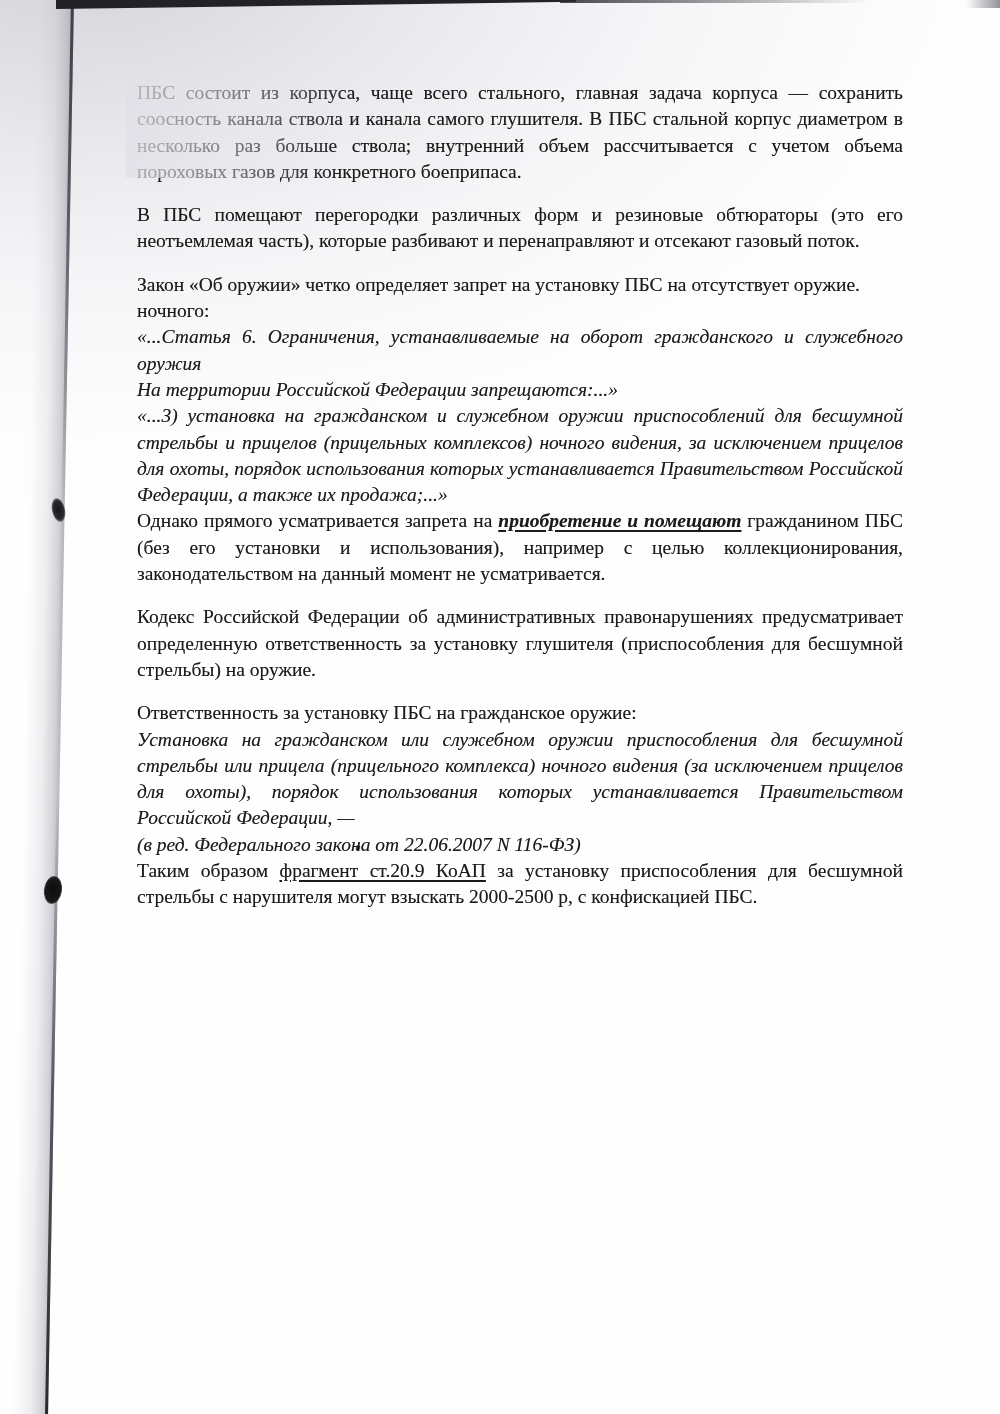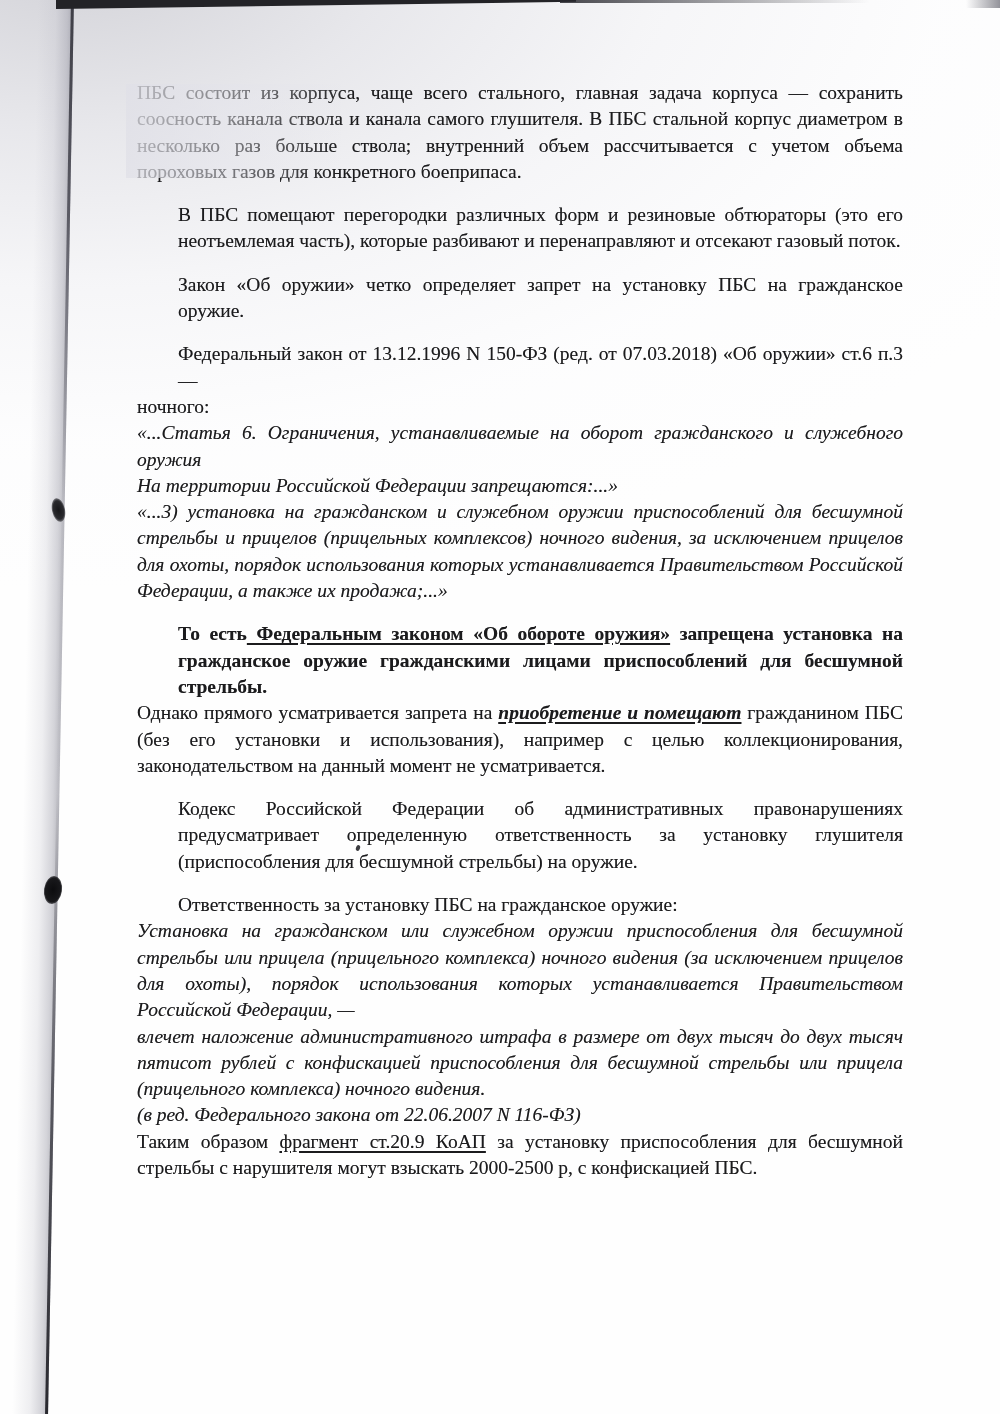--- a/index.html
+++ b/index.html
@@ -88,21 +88,21 @@
   .text-col {
     position: absolute; left: 137px; top: 80px; width: 766px;
     color: #1b1b1d;
     font-size: 19.5px;
     line-height: 26.3px;
     text-align: justify;
     text-shadow: 0 0 0.5px rgba(20,20,20,0.45);
     hyphens: none;
   }
   .text-col p { margin: 0; }
-  .text-col p.gap { margin-top: 17px; margin-left: 41px; }
+  .text-col p.gap { margin-top: 17px; }
   .text-col p.jlast { text-align-last: justify; }
   .b { font-weight: bold; }
   .i { font-style: italic; }
   .u { text-decoration: underline; text-decoration-thickness: 1.6px; text-underline-offset: 3px; }
 </style>
 </head>
 <body>
 
 <div class="scan">
   <div class="page-tint"></div>
@@ -112,29 +112,26 @@
   </div>
   <div class="top-wedge"></div>
   <div class="top-line"></div>
   <div class="corner-tr"></div>
   <div class="blob1"></div>
   <div class="blob2"></div>
   <div class="speck1"></div>
   <div class="text-col">
       <p><span>ПБС состоит из корпуса, чаще всего стального, главная задача корпуса — сохранить соосность канала ствола и канала самого глушителя. В ПБС стальной корпус диаметром в несколько раз больше ствола; внутренний объем рассчитывается с учетом объема пороховых газов для конкретного боеприпаса.</span></p>
       <p class="gap"><span>В ПБС помещают перегородки различных форм и резиновые обтюраторы (это его неотъемлемая часть), которые разбивают и перенаправляют и отсекают газовый поток.</span></p>
-      <p class="gap"><span>Закон «Об оружии» четко определяет запрет на установку ПБС на гражданское оружие.</span></p>
-      <p class="gap jlast"><span>Федеральный закон от 13.12.1996 N 150-ФЗ (ред. от 07.03.2018) «Об оружии» ст.6 п.3 —</span></p>
+      <p class="gap"><span>Закон «Об оружии» четко определяет запрет на установку ПБС на отсутствует оружие.</span></p>
       <p><span>ночного:</span></p>
       <p><span class="i">«...Статья 6. Ограничения, устанавливаемые на оборот гражданского и служебного оружия</span></p>
       <p><span class="i">На территории Российской Федерации запрещаются:...»</span></p>
       <p><span class="i">«...3) установка на гражданском и служебном оружии приспособлений для бесшумной стрельбы и прицелов (прицельных комплексов) ночного видения, за исключением прицелов для охоты, порядок использования которых устанавливается Правительством Российской Федерации, а также их продажа;...»</span></p>
-      <p class="gap"><span class="b">То есть</span><span class="b u"> Федеральным законом «Об обороте оружия»</span><span class="b"> запрещена установка на гражданское оружие гражданскими лицами приспособлений для бесшумной стрельбы.</span></p>
       <p><span>Однако прямого усматривается запрета на </span><span class="b i u">приобретение и помещают</span><span> гражданином ПБС (без его установки и использования), например с целью коллекционирования, законодательством на данный момент не усматривается.</span></p>
       <p class="gap"><span>Кодекс Российской Федерации об административных правонарушениях предусматривает определенную ответственность за установку глушителя (приспособления для бесшумной стрельбы) на оружие.</span></p>
       <p class="gap"><span>Ответственность за установку ПБС на гражданское оружие:</span></p>
       <p><span class="i">Установка на гражданском или служебном оружии приспособления для бесшумной стрельбы или прицела (прицельного комплекса) ночного видения (за исключением прицелов для охоты), порядок использования которых устанавливается Правительством Российской Федерации, —</span></p>
-      <p><span class="i">влечет наложение административного штрафа в размере от двух тысяч до двух тысяч пятисот рублей с конфискацией приспособления для бесшумной стрельбы или прицела (прицельного комплекса) ночного видения.</span></p>
       <p><span class="i">(в ред. Федерального закона от 22.06.2007 N 116-ФЗ)</span></p>
       <p><span>Таким образом </span><span class="u">фрагмент ст.20.9 КоАП</span><span> за установку приспособления для бесшумной стрельбы с нарушителя могут взыскать 2000-2500 р,  с конфискацией ПБС.</span></p>
     </div>
   <div class="fade1"></div>
 </div>
 
 </body></html>

